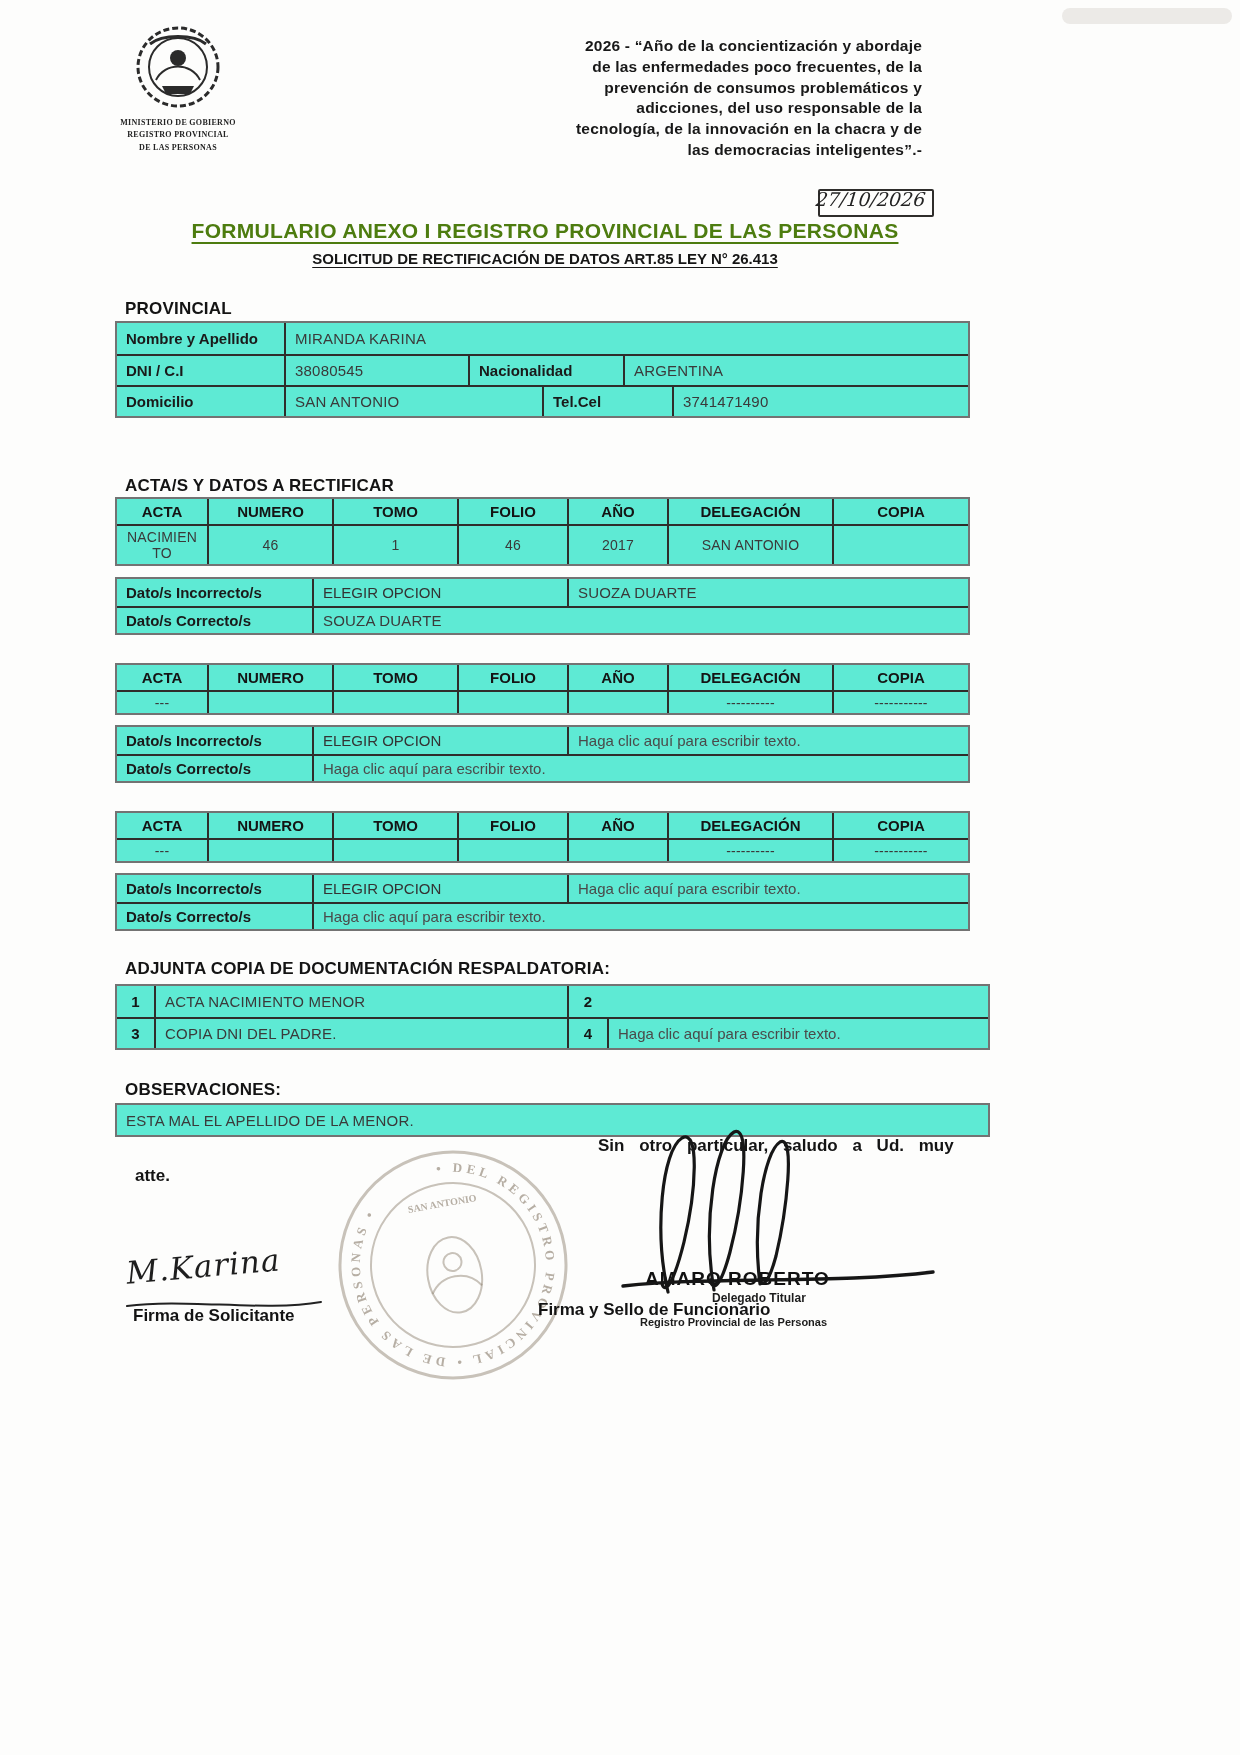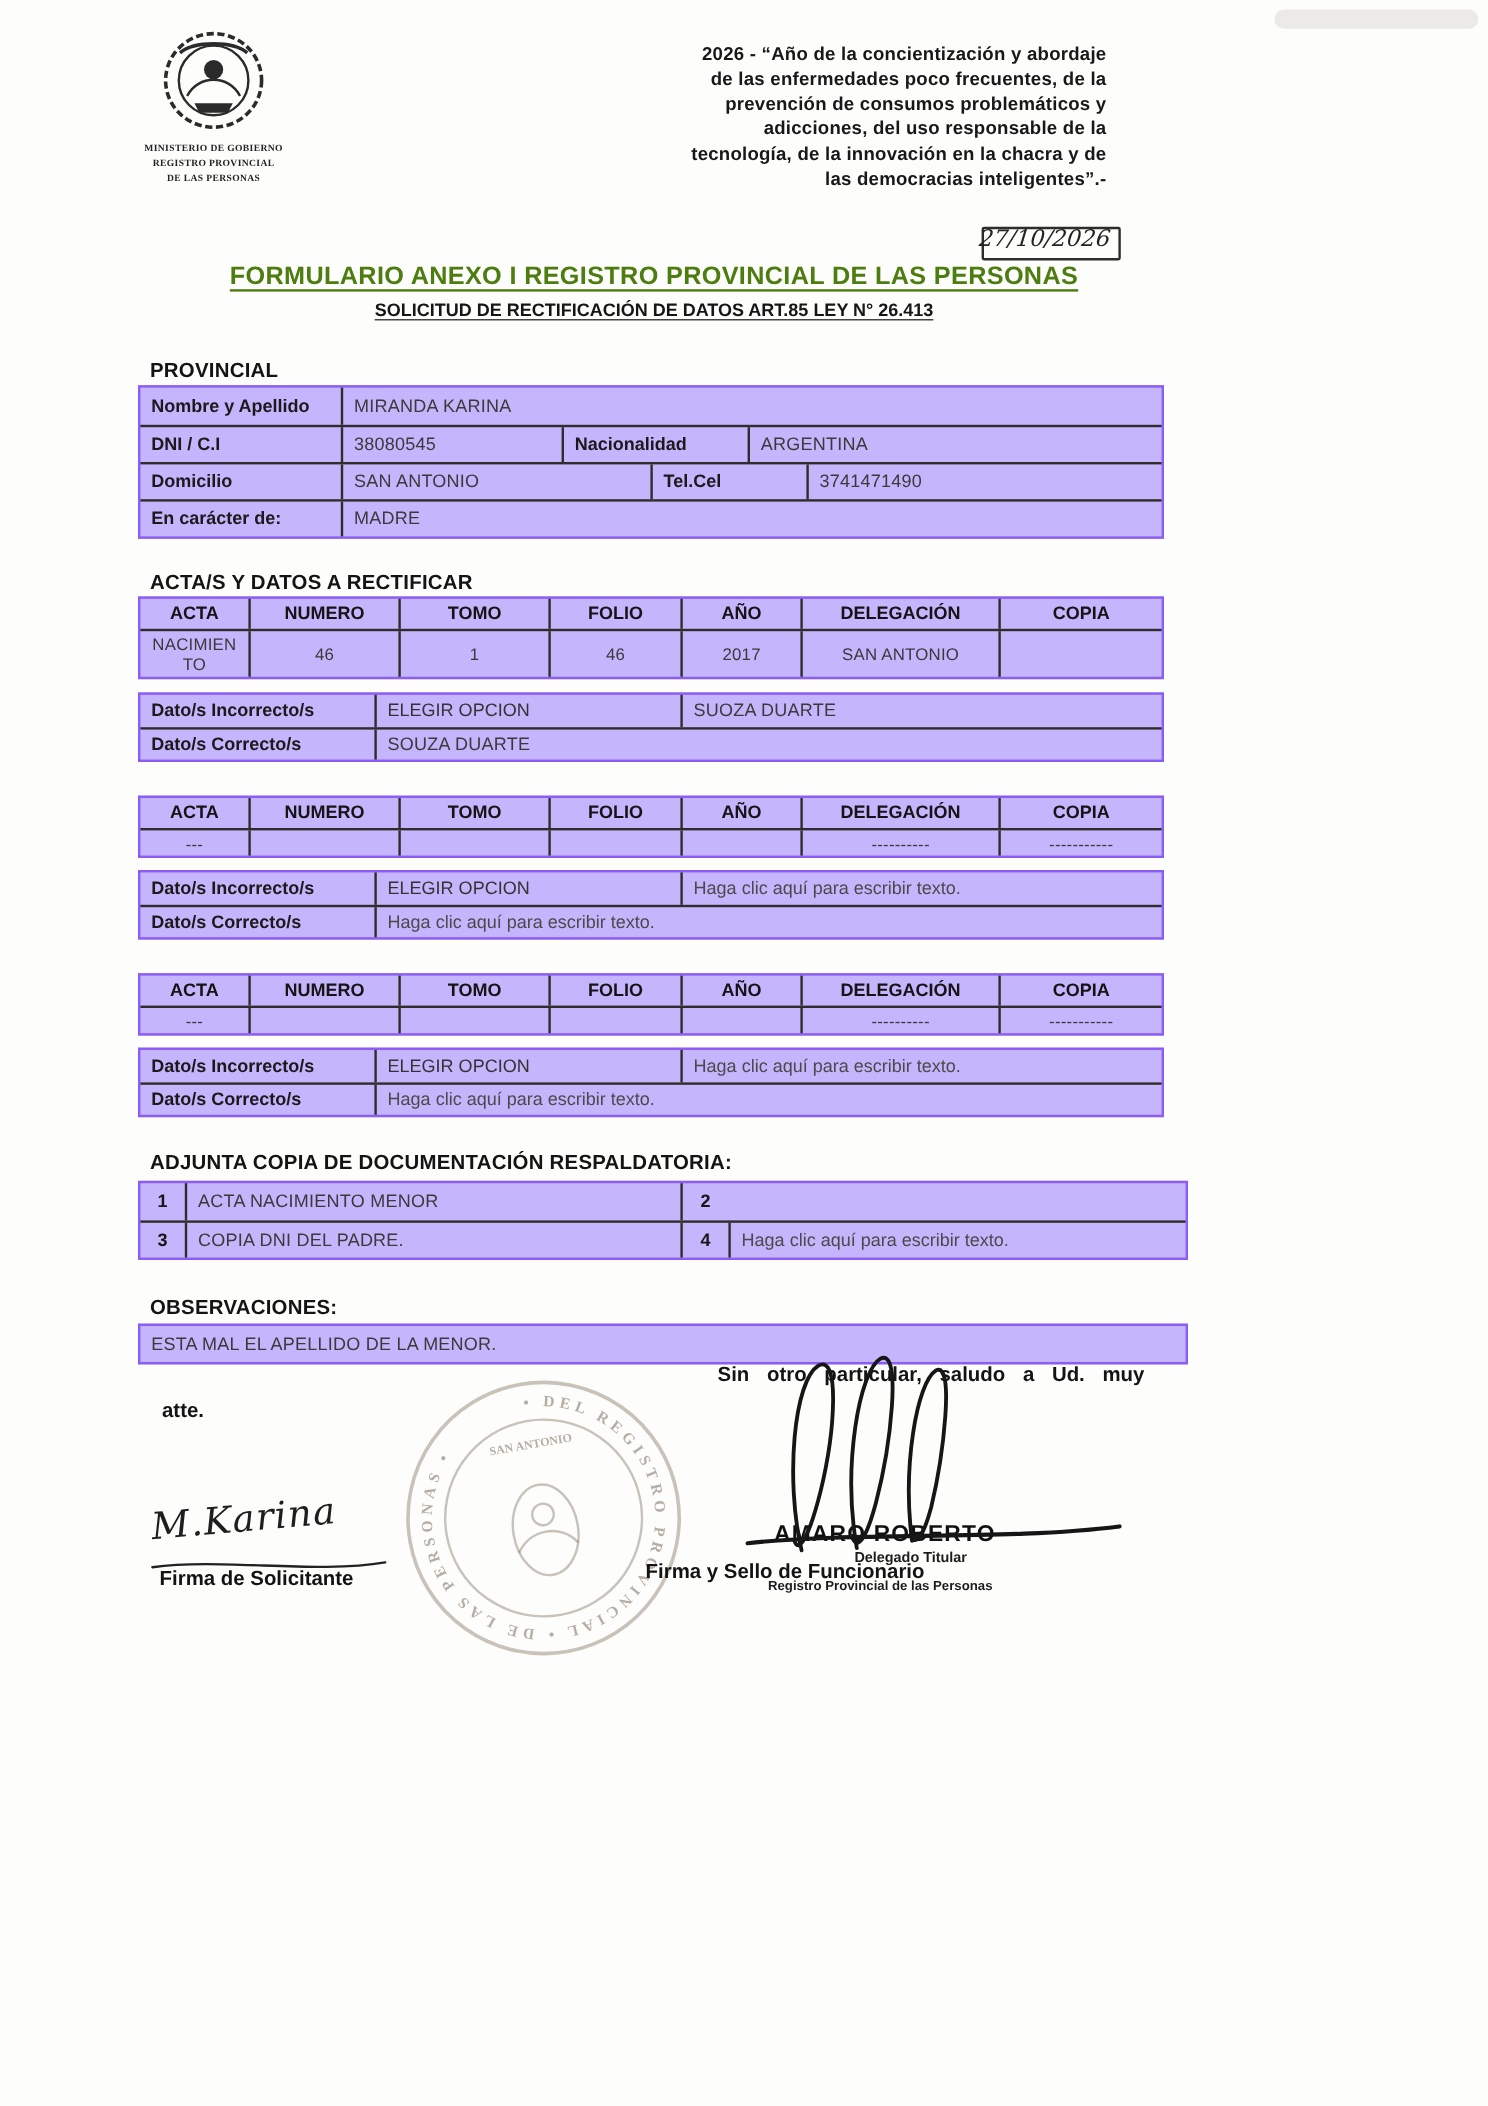--- a/index.html
+++ b/index.html
@@ -21,21 +21,21 @@
   .handwrite { font-family:"DejaVu Serif", serif; font-style:italic; color:#232323; }
   .date-text { display:inline-block; font-size:19px; margin:-3px 0 0 -4px; transform:skewX(-6deg); white-space:nowrap; }
 
   .title-wrap { position:absolute; left:110px; top:219px; width:870px; text-align:center; }
   .form-title { font-size:21px; font-weight:bold; letter-spacing:0.3px; color:#4d7c0f; text-decoration:underline; text-decoration-thickness:2px; text-underline-offset:4px; }
   .form-subtitle { margin-top:7px; font-size:15px; font-weight:bold; color:#161616; text-decoration:underline; text-underline-offset:3px; }
 
   .sec-h { position:absolute; font-size:17px; font-weight:bold; color:#141414; letter-spacing:0.2px; }
 
   
-  .tbl { position:absolute; border:2px solid #8b5cf6; background:#c4b5fd; }
+  .tbl { position:absolute; border:2px solid #737373; background:#5eead4; }
   .trow { display:flex; align-items:stretch; }
   .trow + .trow { border-top:2px solid #2f2d2b; }
   .tcell { display:flex; align-items:center; padding:3px 9px; font-size:15px; color:#2e2e2e; border-left:2px solid #2f2d2b; min-width:0; }
   .tcell:first-child { border-left:none; }
   .label { font-weight:bold; color:#1a1a1a; }
   .value { color:#3a3a3a; letter-spacing:0.2px; }
   .grow { flex:1; }
 
   
   .sol-tbl { left:115px; top:321px; width:855px; }
@@ -152,24 +152,20 @@
       <div class="tcell value w-dni">38080545</div>
       <div class="tcell label w-nac">Nacionalidad</div>
       <div class="tcell value grow">ARGENTINA</div>
     </div>
     <div class="trow">
       <div class="tcell label w-l1">Domicilio</div>
       <div class="tcell value w-dom">SAN ANTONIO</div>
       <div class="tcell label w-tel">Tel.Cel</div>
       <div class="tcell value grow">3741471490</div>
     </div>
-    <div class="trow">
-      <div class="tcell label w-l1">En carácter de:</div>
-      <div class="tcell value grow">MADRE</div>
-    </div>
   </div>
 
   <div class="sec-h" style="left:125px; top:476px;">ACTA/S Y DATOS A RECTIFICAR</div>
 
   <div class="tbl acta-tbl" style="left:115px; top:497px;">
     <div class="trow head">
       <div class="tcell c-acta">ACTA</div>
       <div class="tcell c-num">NUMERO</div>
       <div class="tcell c-tomo">TOMO</div>
       <div class="tcell c-folio">FOLIO</div>

